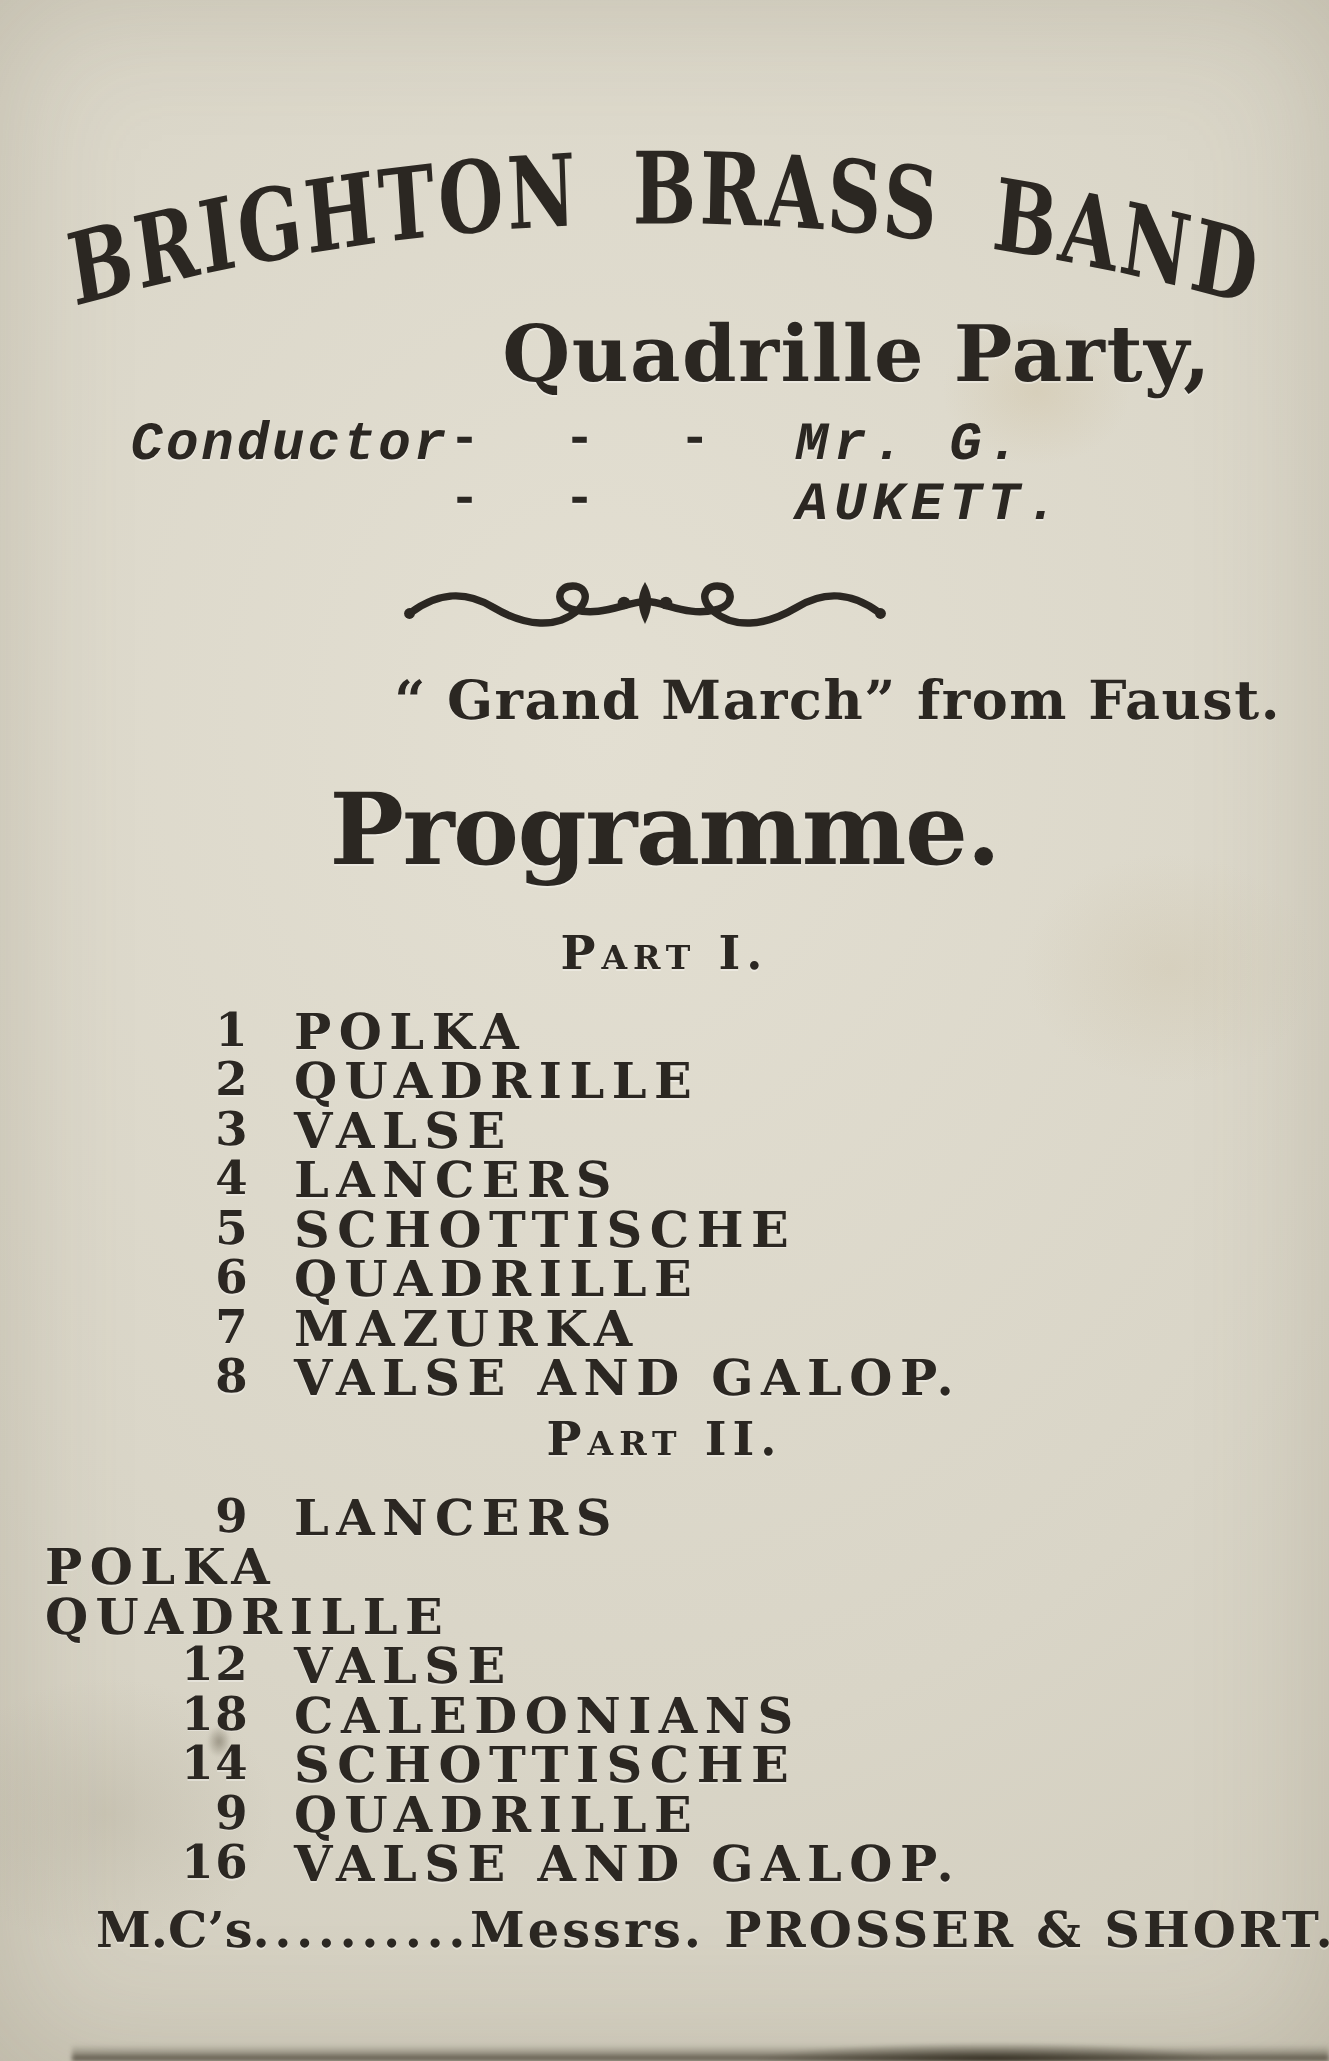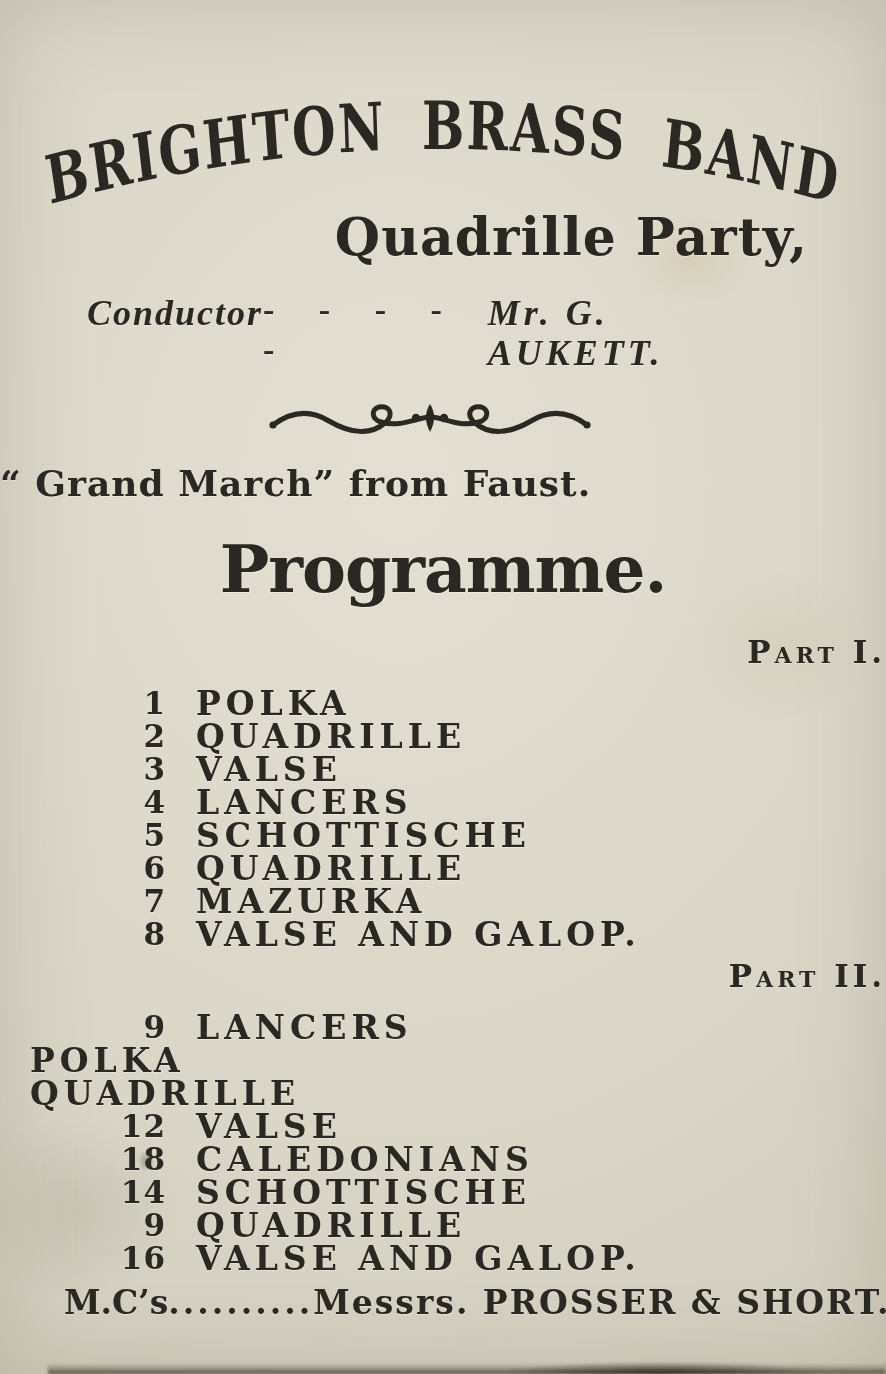--- a/index.html
+++ b/index.html
@@ -24,40 +24,40 @@
   .arch text{
     font-family:"DejaVu Serif", serif; font-weight:bold; font-size:50px;
     letter-spacing:2px; word-spacing:16px; fill:#2b2722;
   }
 
   .subtitle{
     margin-top:45px; text-align:right; padding-right:78px;
     font-size:52px; line-height:54px; font-weight:bold; letter-spacing:1px;
   }
   .conductor{
-    margin-top:29px; display:flex; justify-content:center; align-items:baseline;
+    margin-top:13px; display:flex; justify-content:center; align-items:baseline;
     padding-left:87px; padding-right:103px; font-size:36px; line-height:40px;
-    font-family:Liberation Serif, serif; font-style:italic; font-weight:bold;
+    font-family:Liberation Mono, monospace; font-style:italic; font-weight:bold;
   }
   .c-label{ letter-spacing:2px; }
   .c-dashes{ font-style:normal; font-weight:bold; word-spacing:36px; letter-spacing:0; font-size:34px; position:relative; top:-4px;}
   .c-name{ letter-spacing:4px; }
 
   .flourish-wrap{ margin-top:23px; text-align:center; padding-right:26px; height:46px; }
 
   .opening{
-    margin-top:18px; text-align:left; padding-right:32px;
+    margin-top:18px; text-align:right; padding-right:32px;
     font-size:36px; line-height:44px; font-weight:bold; letter-spacing:1px;
   }
   .prog-heading{
     margin-top:20px; text-align:center;
     font-size:66px; line-height:88px; font-weight:bold; letter-spacing:-1px;
   }
   .part-heading{
-    text-align:right; font-variant:small-caps; font-weight:bold;
+    text-align:center; font-variant:small-caps; font-weight:bold;
     font-size:31px; line-height:30px; letter-spacing:4px;
   }
   .part-heading.p1{ margin-top:24px; }
   .part-heading.p2{ margin-top:10px; }
 
   .items{ margin-top:20px; }
   .row{ display:flex; line-height:33px; }
   .num{
     flex:0 0 166px; text-align:right; font-weight:bold;
     font-size:31px; letter-spacing:1px;

